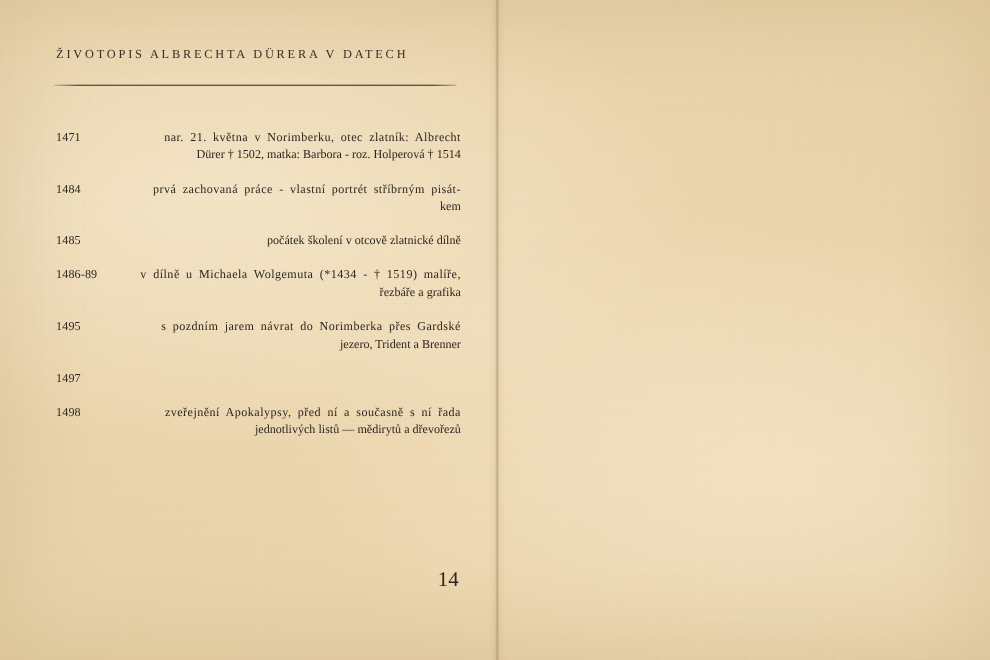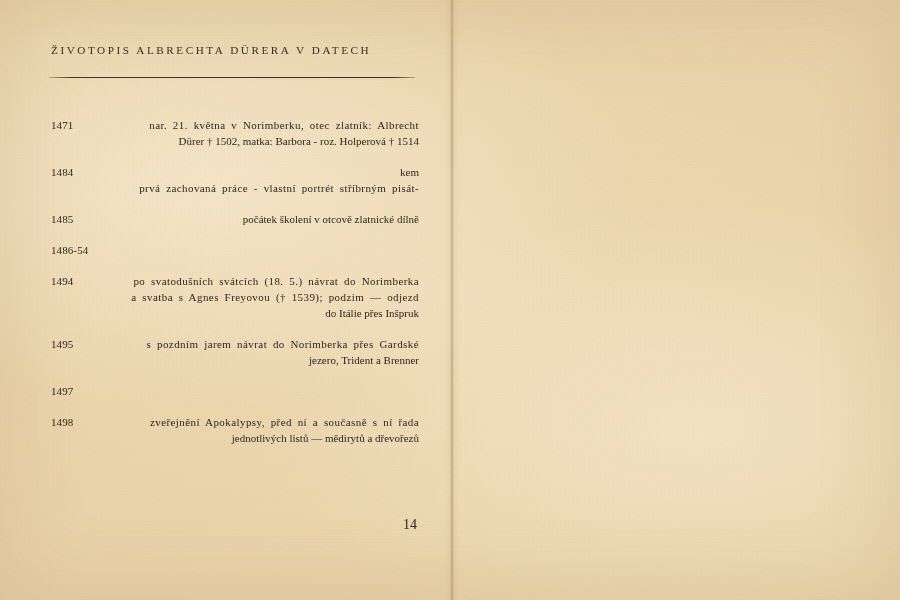--- a/index.html
+++ b/index.html
@@ -126,21 +126,21 @@
   }
   
   .entry-text .line.just {
     letter-spacing: 0.42px;
     word-spacing: 2.6px;
   }
 
   
   .folio {
     position: absolute;
-    font-size: 14px;
+    font-size: 19px;
     color: #2b2620;
   }
   .folio-left  { left: 51px;  top: 517px; width: 366px; text-align: right; }
 </style>
 </head>
 <body>
 
 <div class="spread">
 
   <div class="page page-left">
@@ -150,39 +150,35 @@
         <div class="entry">
           <div class="entry-year">1471</div>
           <div class="entry-text">
             <span class="line just">nar. 21. května v Norimberku, otec zlatník: Albrecht</span>
             <span class="line">Dürer † 1502, matka: Barbora - roz. Holperová † 1514</span>
           </div>
         </div>
         <div class="entry">
           <div class="entry-year">1484</div>
           <div class="entry-text">
+            <span class="line just">prvá zachovaná práce - vlastní portrét stříbrným pisát-</span>
             <span class="line">kem</span>
-            <span class="line just">prvá zachovaná práce - vlastní portrét stříbrným pisát-</span>
           </div>
         </div>
         <div class="entry">
           <div class="entry-year">1485</div>
           <div class="entry-text">
             <span class="line">počátek školení v otcově zlatnické dílně</span>
           </div>
         </div>
         <div class="entry wide">
-          <div class="entry-year">1486-54</div>
-        </div>
-        <div class="entry">
-          <div class="entry-year">1494</div>
-          <div class="entry-text">
-            <span class="line just">po svatodušních svátcích (18. 5.) návrat do Norimberka</span>
-            <span class="line just">a svatba s Agnes Freyovou († 1539); podzim — odjezd</span>
-            <span class="line">do Itálie přes Inšpruk</span>
+          <div class="entry-year">1486-89</div>
+          <div class="entry-text">
+            <span class="line just">v dílně u Michaela Wolgemuta (*1434 - † 1519) malíře,</span>
+            <span class="line">řezbáře a grafika</span>
           </div>
         </div>
         <div class="entry">
           <div class="entry-year">1495</div>
           <div class="entry-text">
             <span class="line just">s pozdním jarem návrat do Norimberka přes Gardské</span>
             <span class="line">jezero, Trident a Brenner</span>
           </div>
         </div>
         <div class="entry">

